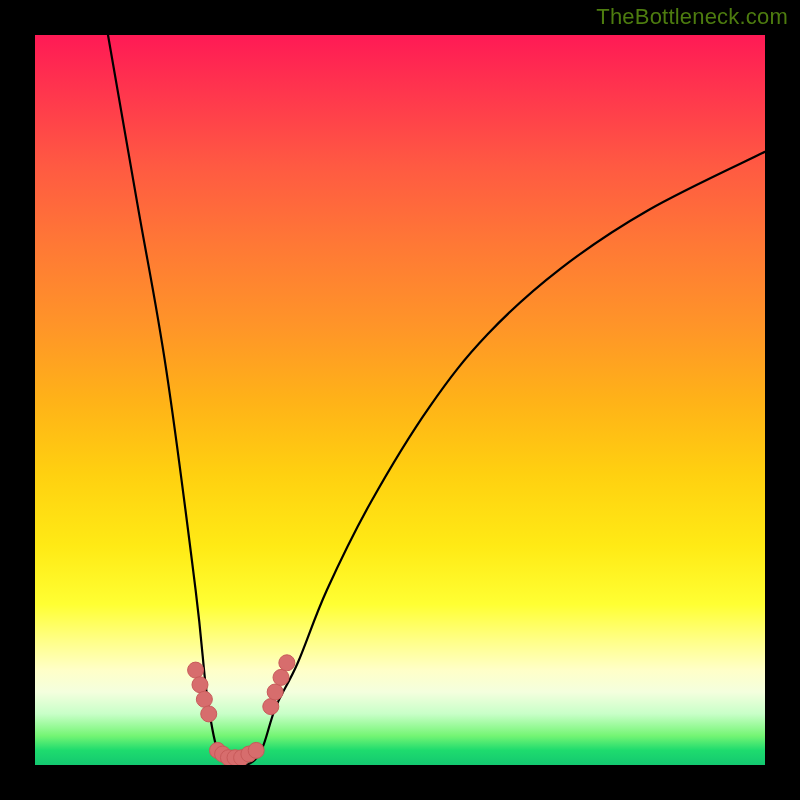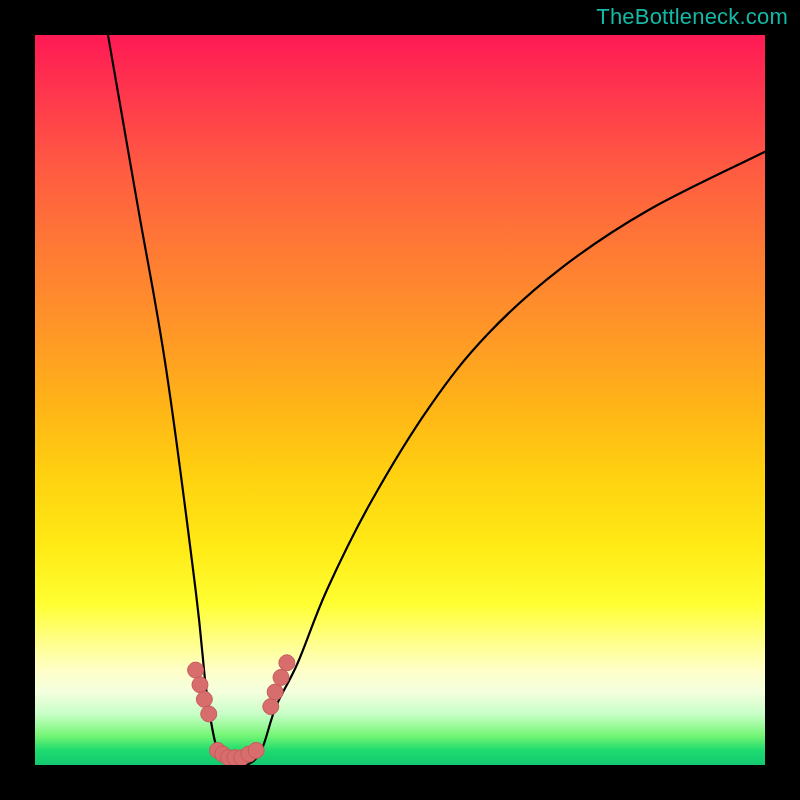--- a/index.html
+++ b/index.html
@@ -54,21 +54,21 @@
     top: 0;
     width: 100%;
     height: 100%;
   }
   .watermark {
     position: absolute;
     top: 4px;
     right: 12px;
     font-family: Arial, Helvetica, sans-serif;
     font-size: 22px;
-    color: #14b8a6;
+    color: #4d7c0f;
     font-weight: 500;
     letter-spacing: 0.2px;
   }
 </style>
 </head>
 <body>
 
 <div class="container">
   <div class="watermark">TheBottleneck.com</div>
   <div class="plot-area">

